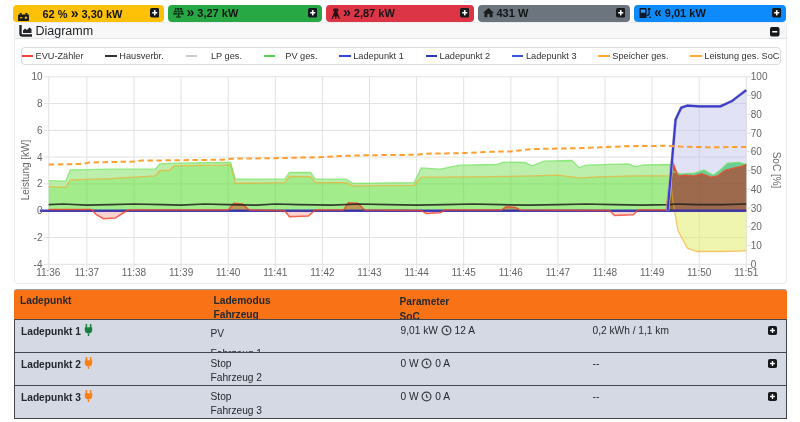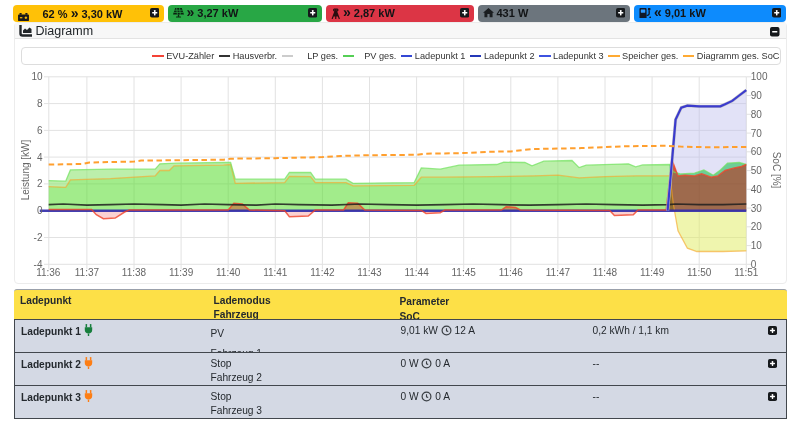--- a/index.html
+++ b/index.html
@@ -78,21 +78,21 @@
         <text x="750.8" y="174.1" text-anchor="start">50</text>
         <text x="750.8" y="155.3" text-anchor="start">60</text>
         <text x="750.8" y="136.6" text-anchor="start">70</text>
         <text x="750.8" y="117.8" text-anchor="start">80</text>
         <text x="750.8" y="99.1" text-anchor="start">90</text>
         <text x="750.8" y="80.3" text-anchor="start">100</text>
       </g>
       <text x="29" y="170" font-size="10" fill="#666" font-family="Liberation Sans, sans-serif" text-anchor="middle" transform="rotate(-90 29 170)">Leistung [kW]</text>
       <text x="773" y="170" font-size="10" fill="#666" font-family="Liberation Sans, sans-serif" text-anchor="middle" transform="rotate(90 773 170)">SoC [%]</text>
     </svg>
-<div style="position:absolute;left:20.5px;top:47px;width:760px;height:17.5px;border:1px solid #ddd;border-radius:4px;background:#fff;display:flex;align-items:center;justify-content:flex-end;gap:4.5px;font-size:9.2px;color:#333">
+<div style="position:absolute;left:20.5px;top:47px;width:760px;height:17.5px;border:1px solid #ddd;border-radius:4px;background:#fff;display:flex;align-items:center;justify-content:space-between;gap:4.5px;font-size:9.2px;color:#333">
       <span style="display:inline-flex;align-items:center;gap:2.5px">
         <span style="width:11.5px;height:0;border-top:2.5px solid #f44336;display:inline-block"></span>
         <span>EVU-Zähler</span>
       </span>
       <span style="display:inline-flex;align-items:center;gap:2.5px">
         <span style="width:11.5px;height:0;border-top:2.5px solid #333333;display:inline-block"></span>
         <span>Hausverbr.</span>
       </span>
       <span style="display:inline-flex;align-items:center;gap:14px">
         <span style="width:11.5px;height:0;border-top:2.5px solid #cccccc;display:inline-block"></span>
@@ -113,21 +113,21 @@
       <span style="display:inline-flex;align-items:center;gap:2.5px">
         <span style="width:11.5px;height:0;border-top:2.5px solid #3d52e0;display:inline-block"></span>
         <span>Ladepunkt 3</span>
       </span>
       <span style="display:inline-flex;align-items:center;gap:2.5px">
         <span style="width:11.5px;height:0;border-top:2.5px solid #ffaa33;display:inline-block"></span>
         <span>Speicher ges.</span>
       </span>
       <span style="display:inline-flex;align-items:center;gap:2.5px">
         <span style="width:11.5px;height:0;border-top:2.5px solid #ffaa33;display:inline-block"></span>
-        <span>Diagramm ges. SoC</span>
+        <span>Leistung ges. SoC</span>
       </span>
     </div>
 <div style="position:absolute;left:13px;top:4.5px;width:151px;height:17px;background:#ffc107;border-radius:4px;display:flex;align-items:center;justify-content:space-between;padding:0 5px 0 4.5px;box-sizing:border-box;font-size:11px;font-weight:700;color:#121416">
       <span style="display:inline-flex;align-items:flex-end;gap:14px">
         <svg width="11" height="8" viewBox="0 0 15 11">
           <rect x="2" y="0" width="3" height="2.5" rx="0.5" fill="#1a1a1a"></rect>
           <rect x="10" y="0" width="3" height="2.5" rx="0.5" fill="#1a1a1a"></rect>
           <rect x="0" y="2" width="15" height="9" rx="1.2" fill="#1a1a1a"></rect>
           <rect x="2.5" y="5.7" width="3.4" height="1.6" fill="#ffc107"></rect>
           <rect x="9.1" y="5.7" width="3.4" height="1.6" fill="#ffc107"></rect>
@@ -196,21 +196,21 @@
         </svg>
         <span style="font-size:14px;font-weight:700;margin-top:-2px">«</span>
         <span>9,01 kW</span>
       </span>
       <svg width="9.5" height="9.5" viewBox="0 0 10 10">
         <rect x="0" y="0" width="10" height="10" rx="2" fill="#16191c"></rect>
         <rect x="2.2" y="4.2" width="5.6" height="1.6" rx="0.5" fill="#fff"></rect>
         <rect x="4.2" y="2.2" width="1.6" height="5.6" rx="0.5" fill="#fff"></rect>
       </svg>
     </div>
-<div style="position:absolute;left:13.5px;top:289px;width:773px;height:31px;background:#fde047;border:none;border-top:1px solid #9aa0ab;border-bottom:1px solid #696f78;border-radius:3px 3px 0 0;box-sizing:border-box;font-size:10.2px;color:#24292e;font-weight:700">
+<div style="position:absolute;left:13.5px;top:289px;width:773px;height:31px;background:#f97316;border:none;border-top:1px solid #9aa0ab;border-bottom:1px solid #696f78;border-radius:3px 3px 0 0;box-sizing:border-box;font-size:10.2px;color:#24292e;font-weight:700">
       <div style="position:absolute;left:6.5px;top:4px;width:180px;font-weight:700;line-height:13.5px">Ladepunkt</div>
       <div style="position:absolute;left:200px;top:4px;width:180px;font-weight:700;line-height:13.5px">Lademodus<br>Fahrzeug</div>
       <div style="position:absolute;left:386px;top:4px;width:180px;font-weight:700;line-height:15px">Parameter<br>SoC</div>
     </div>
     <div style="position:absolute;left:13.5px;top:319px;width:773px;height:34px;background:#d4d9e4;border:1px solid #42474d;box-sizing:border-box;font-size:10.2px;color:#24292e;font-weight:400">
       <div style="position:absolute;left:6.5px;top:4px;width:180px;font-weight:700;line-height:13.5px">Ladepunkt 1 <span style="display:inline-block;vertical-align:-1px"><svg width="9" height="12" viewBox="0 0 9 12">
             <rect x="1.6" y="0" width="1.5" height="3.5" rx="0.6" fill="#177e3c"></rect>
             <rect x="5.9" y="0" width="1.5" height="3.5" rx="0.6" fill="#177e3c"></rect>
             <path d="M0.8 3.2 L8.2 3.2 L8.2 6 C8.2 8.2 6.8 9.6 4.5 9.6 C2.2 9.6 0.8 8.2 0.8 6 Z" fill="#177e3c"></path>
             <rect x="3.8" y="9.6" width="1.4" height="2.4" fill="#177e3c"></rect>

